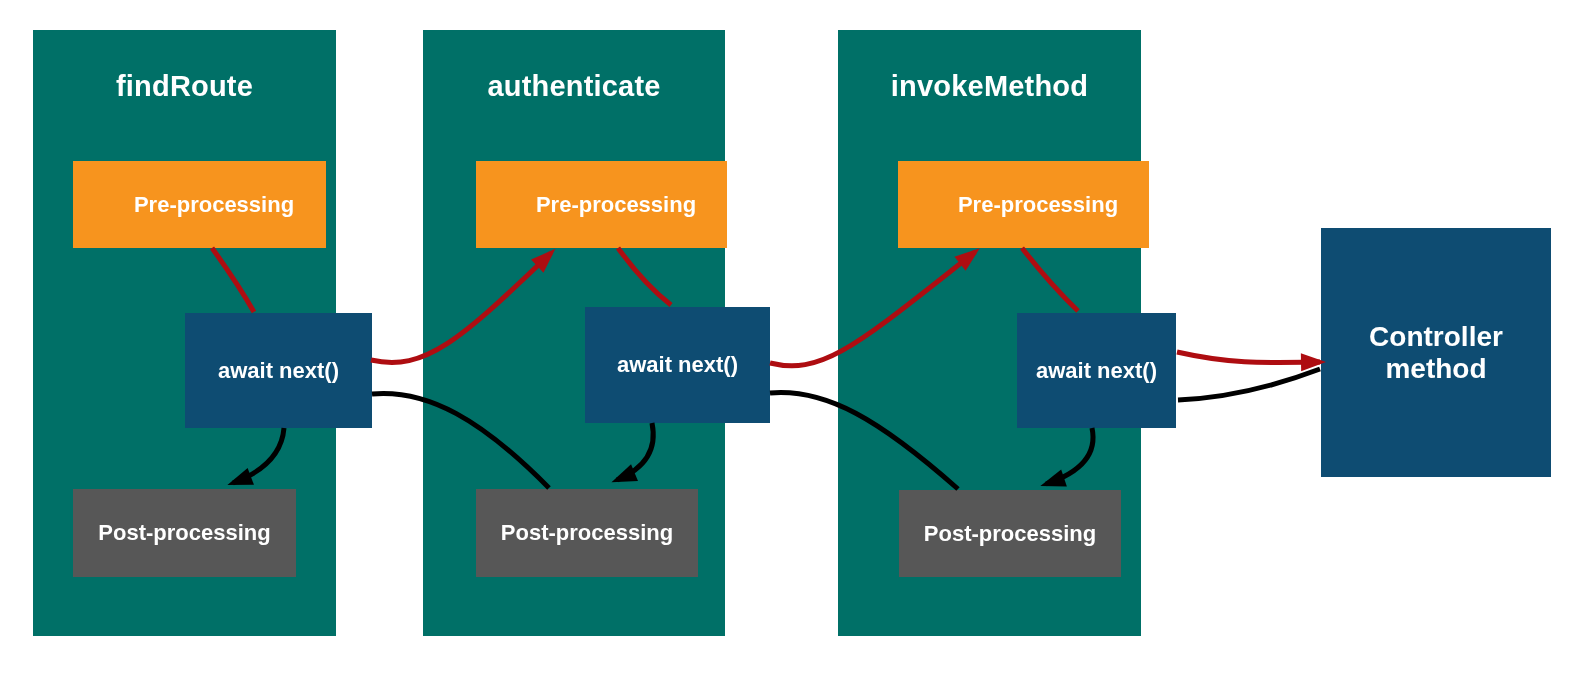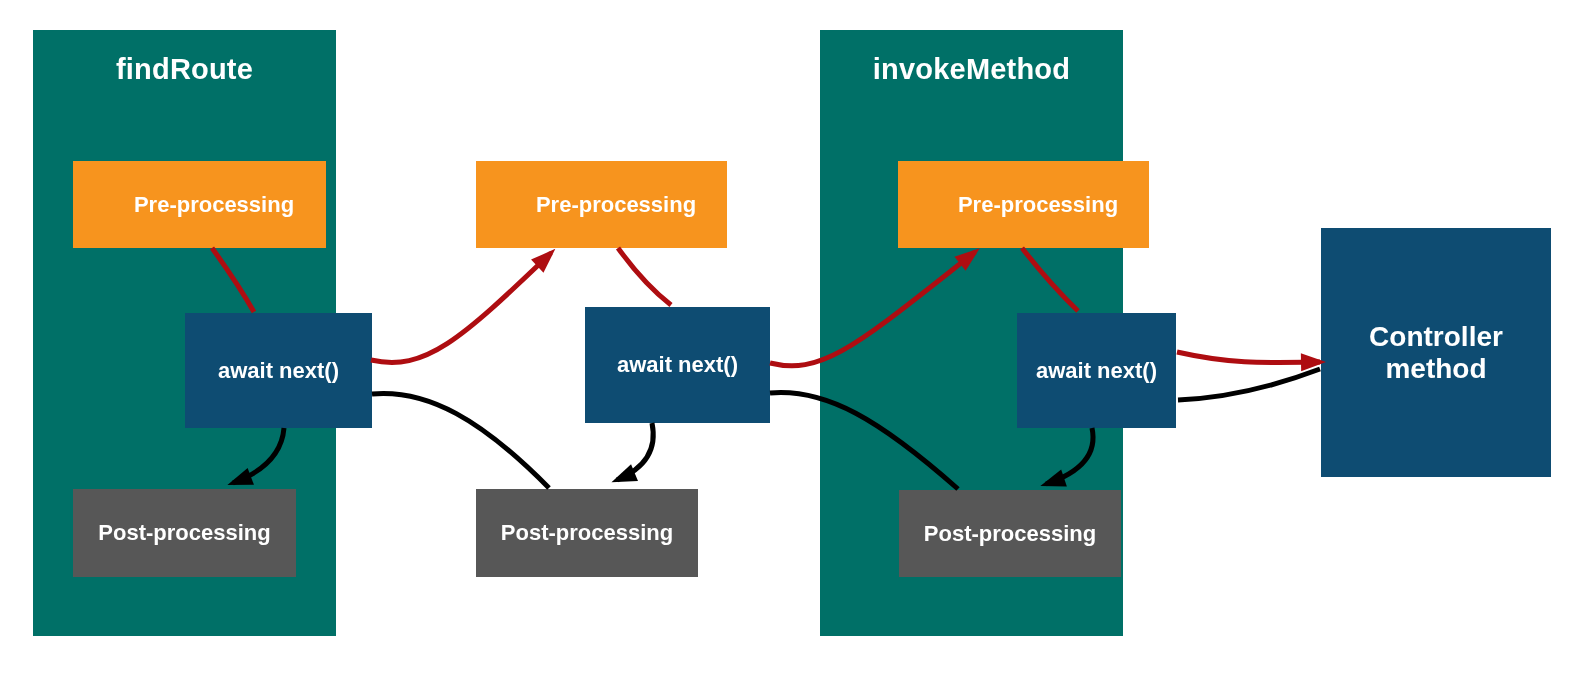--- a/index.html
+++ b/index.html
@@ -8,22 +8,22 @@
   }
   html,body{margin:0;padding:0;background:var(--background);}
   .canvas{
     position:relative;width:1572px;height:682px;overflow:hidden;
     background:var(--background);
     font-family:"Liberation Sans", sans-serif;font-weight:bold;color:var(--text);
   }
   .panel{position:absolute;top:30px;height:606px;background:var(--panel);}
   .p1{left:33px;width:303px;}
   .p2{left:423px;width:302px;}
-  .p3{left:820px;width:303px;}
-  .panel-title{margin-top:23px;text-align:center;font-size:29px;letter-spacing:.2px;}
+  .p3{left:838px;width:303px;}
+  .panel-title{margin-top:40px;text-align:center;font-size:29px;letter-spacing:.2px;}
   .box{position:absolute;display:flex;align-items:center;justify-content:center;
        text-align:center;font-size:22px;z-index:2;}
   .pre{background:var(--pre);padding-left:29px;}
   .await{background:var(--await);}
   .post{background:var(--post);}
   .pre1{left:73px;top:161px;width:224px;height:87px;}
   .pre2{left:476px;top:161px;width:222px;height:87px;}
   .pre3{left:898px;top:161px;width:222px;height:87px;}
   .await1{left:185px;top:313px;width:187px;height:115px;}
   .await2{left:585px;top:307px;width:185px;height:116px;}
@@ -40,20 +40,23 @@
   .arrows .head-red{fill:var(--downstream);}
   .arrows .head-black{fill:var(--upstream);}
 </style>
 </head>
 <body>
 
 <div class="canvas">
 
   <div class="panel p1">
     <div class="panel-title">findRoute</div>
+  </div>
+  <div class="panel p2">
+    <div class="panel-title">authenticate</div>
   </div>
   <div class="panel p3">
     <div class="panel-title">invokeMethod</div>
   </div>
 
   <div class="box pre pre1">
     <span>Pre-processing</span>
   </div>
   <div class="box await await1">
     <span>await next()</span>

